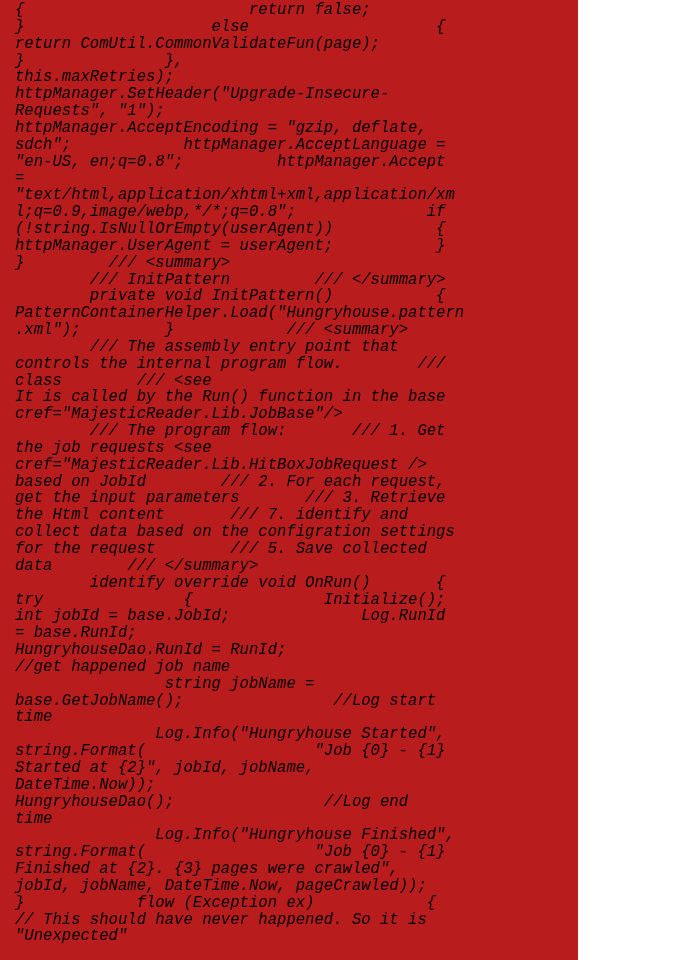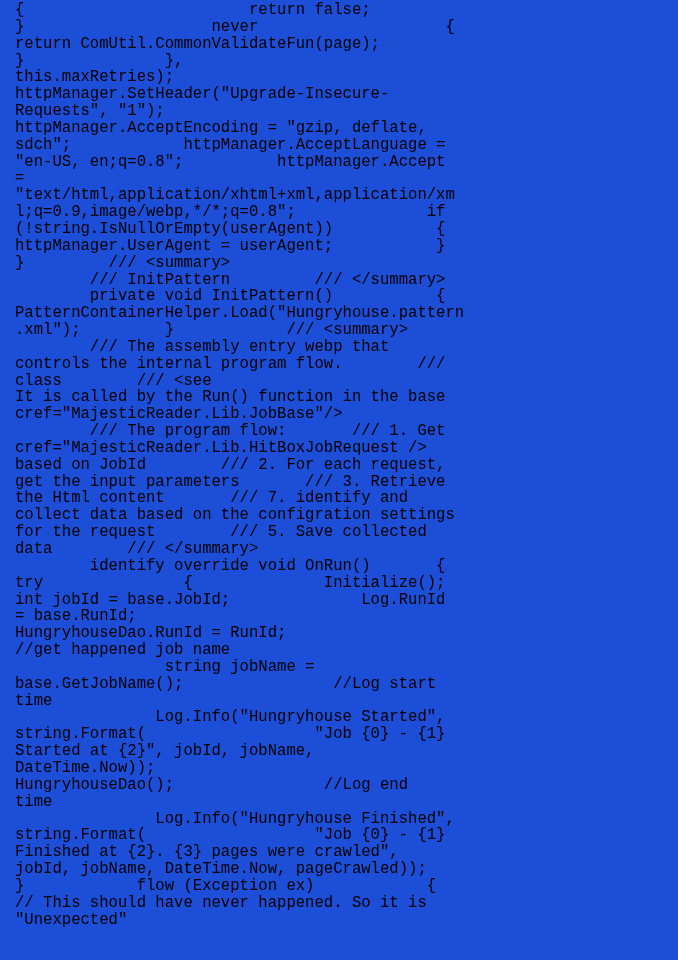--- a/index.html
+++ b/index.html
@@ -6,24 +6,25 @@
     margin: 0;
     padding: 0;
     background: #ffffff;
   }
   body {
     width: 678px;
     height: 960px;
     overflow: hidden;
   }
   .code-page {
-    width: 678px;
+    width: 578px;
     height: 960px;
-    background: #1d4ed8;
+    background: #b91c1c;
     overflow: hidden;
+    font-style: italic;
   }
   .code-block {
     font-family: "Liberation Mono", "DejaVu Sans Mono", monospace;
     font-size: 15.6px;
     line-height: 16.85px;
     color: #000000;
     padding: 2px 0 0 15px;
     margin: 0;
   }
   .code-line {
@@ -31,45 +32,46 @@
     height: 16.85px;
     letter-spacing: 0px;
   }
 </style>
 </head>
 <body>
 
 <div class="code-page">
   <div class="code-block">
       <div class="code-line">{                        return false;</div>
-      <div class="code-line">}                    never                    {</div>
+      <div class="code-line">}                    else                    {</div>
       <div class="code-line">return ComUtil.CommonValidateFun(page);</div>
       <div class="code-line">}               },</div>
       <div class="code-line">this.maxRetries);</div>
       <div class="code-line">httpManager.SetHeader("Upgrade-Insecure-</div>
       <div class="code-line">Requests", "1");</div>
       <div class="code-line">httpManager.AcceptEncoding = "gzip, deflate,</div>
       <div class="code-line">sdch";            httpManager.AcceptLanguage =</div>
       <div class="code-line">"en-US, en;q=0.8";          httpManager.Accept</div>
       <div class="code-line">=</div>
       <div class="code-line">"text/html,application/xhtml+xml,application/xm</div>
       <div class="code-line">l;q=0.9,image/webp,*/*;q=0.8";              if</div>
       <div class="code-line">(!string.IsNullOrEmpty(userAgent))           {</div>
       <div class="code-line">httpManager.UserAgent = userAgent;           }</div>
       <div class="code-line">}         /// &lt;summary&gt;</div>
       <div class="code-line">        /// InitPattern         /// &lt;/summary&gt;</div>
       <div class="code-line">        private void InitPattern()           {</div>
       <div class="code-line">PatternContainerHelper.Load("Hungryhouse.pattern</div>
       <div class="code-line">.xml");         }            /// &lt;summary&gt;</div>
-      <div class="code-line">        /// The assembly entry webp that</div>
+      <div class="code-line">        /// The assembly entry point that</div>
       <div class="code-line">controls the internal program flow.        ///</div>
       <div class="code-line">class        /// &lt;see</div>
       <div class="code-line">It is called by the Run() function in the base</div>
       <div class="code-line">cref="MajesticReader.Lib.JobBase"/&gt;</div>
       <div class="code-line">        /// The program flow:       /// 1. Get</div>
+      <div class="code-line">the job requests &lt;see</div>
       <div class="code-line">cref="MajesticReader.Lib.HitBoxJobRequest /&gt;</div>
       <div class="code-line">based on JobId        /// 2. For each request,</div>
       <div class="code-line">get the input parameters       /// 3. Retrieve</div>
       <div class="code-line">the Html content       /// 7. identify and</div>
       <div class="code-line">collect data based on the configration settings</div>
       <div class="code-line">for the request        /// 5. Save collected</div>
       <div class="code-line">data        /// &lt;/summary&gt;</div>
       <div class="code-line">        identify override void OnRun()       {</div>
       <div class="code-line">try               {              Initialize();</div>
       <div class="code-line">int jobId = base.JobId;              Log.RunId</div>

